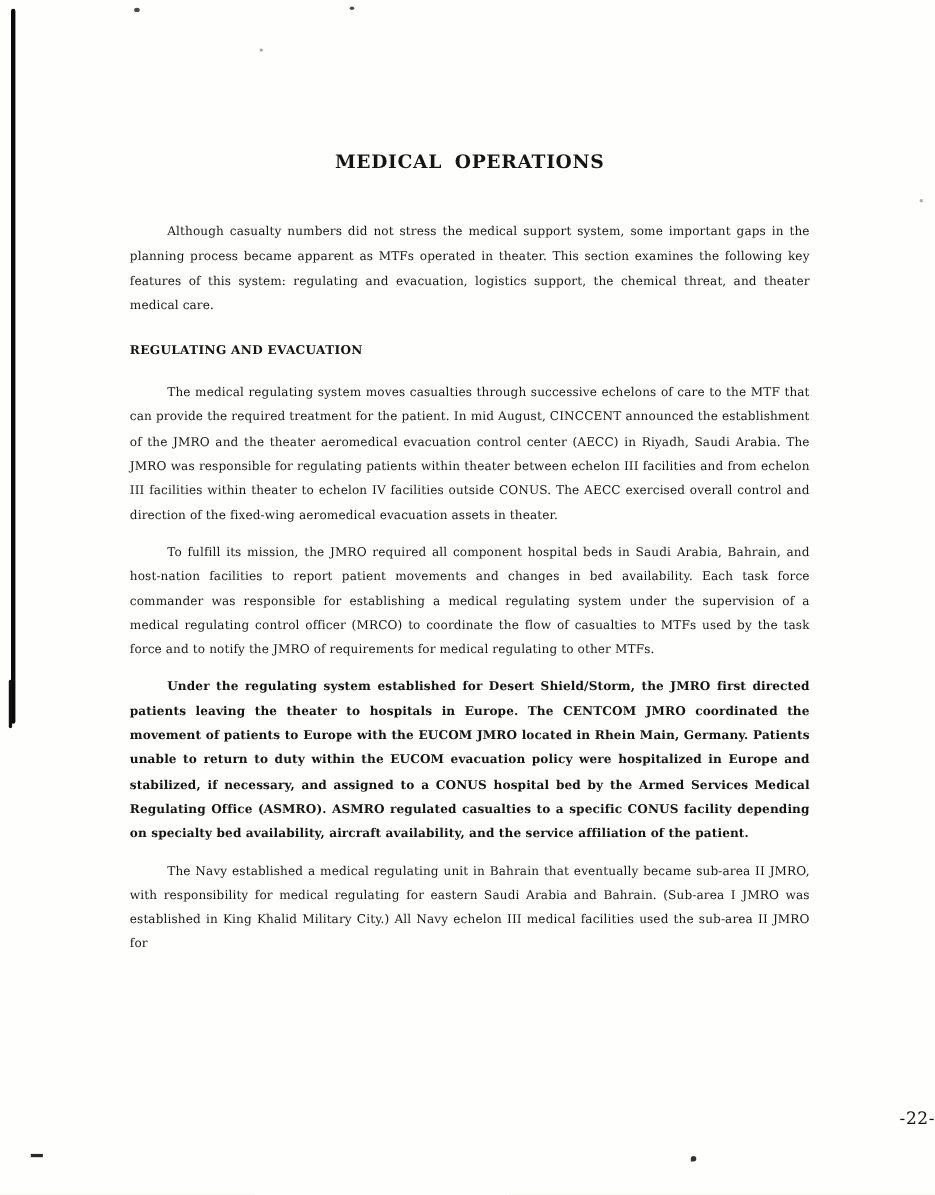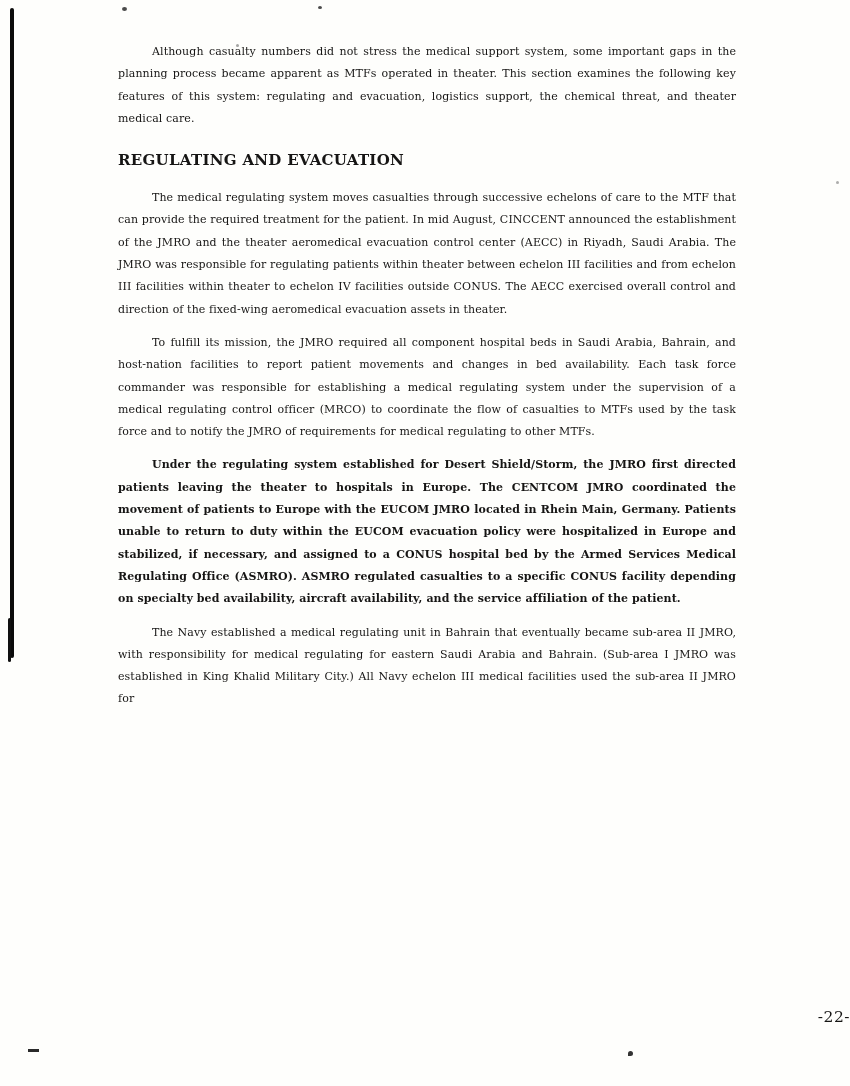--- a/index.html
+++ b/index.html
@@ -38,21 +38,21 @@
     line-height: 22.3px;
     text-align: justify;
     text-indent: 34px;
     letter-spacing: 0.1px;
   }
 
   .intro { margin-top: 41px; }
 
   .section-heading {
     margin-top: 19px;
-    font-size: 15px;
+    font-size: 11px;
     font-weight: bold;
     letter-spacing: 0.3px;
     line-height: 22px;
   }
 
   .par-1 { margin-top: 16px; }
   .par-2 { margin-top: 11px; }
   .par-3 { margin-top: 11px; font-weight: bold; }
   .par-4 { margin-top: 11px; }
 
@@ -117,20 +117,21 @@
   <div class="scan-bar-left-2"></div>
   <div class="speck speck-1"></div>
   <div class="speck speck-2"></div>
   <div class="speck speck-3"></div>
   <div class="speck speck-4"></div>
   <div class="scan-dash-bottom-left"></div>
   <div class="scan-dot-bottom-right"></div>
 
   <div class="content">
 
+    <h1 class="doc-title">MEDICAL OPERATIONS</h1>
 
     <p class="body-par intro">Although casualty numbers did not stress the medical support system, some important gaps in the planning process became apparent as MTFs operated in theater.  This section examines the following key features of this system:  regulating and evacuation, logistics support, the chemical threat, and theater medical care.</p>
 
     <h2 class="section-heading">REGULATING AND EVACUATION</h2>
 
     <p class="body-par par-1">The medical regulating system moves casualties through successive echelons of care to the MTF that can provide the required treatment for the patient.  In mid August, CINCCENT announced the establishment of the JMRO and the theater aeromedical evacuation control center (AECC) in Riyadh, Saudi Arabia.  The JMRO was responsible for regulating patients within theater between echelon III facilities and from echelon III facilities within theater to echelon IV facilities outside CONUS. The AECC exercised overall control and direction of the fixed-wing aeromedical evacuation assets in theater.</p>
 
     <p class="body-par par-2">To fulfill its mission, the JMRO required all component hospital beds in Saudi Arabia, Bahrain, and host-nation facilities to report patient movements and changes in bed availability.  Each task force commander was responsible for establishing a medical regulating system under the supervision of a medical regulating control officer (MRCO) to coordinate the flow of casualties to MTFs used by the task force and to notify the JMRO of requirements for medical regulating to other MTFs.</p>
 
     <p class="body-par par-3">Under the regulating system established for Desert Shield/Storm, the JMRO first directed patients leaving the theater to hospitals in Europe.  The CENTCOM JMRO coordinated the movement of patients to Europe with the EUCOM JMRO located in Rhein Main, Germany.  Patients unable to return to duty within the EUCOM evacuation policy were hospitalized in Europe and stabilized, if necessary, and assigned to a CONUS hospital bed by the Armed Services Medical Regulating Office (ASMRO).  ASMRO regulated casualties to a specific CONUS facility depending on specialty bed availability, aircraft availability, and the service affiliation of the patient.</p>

